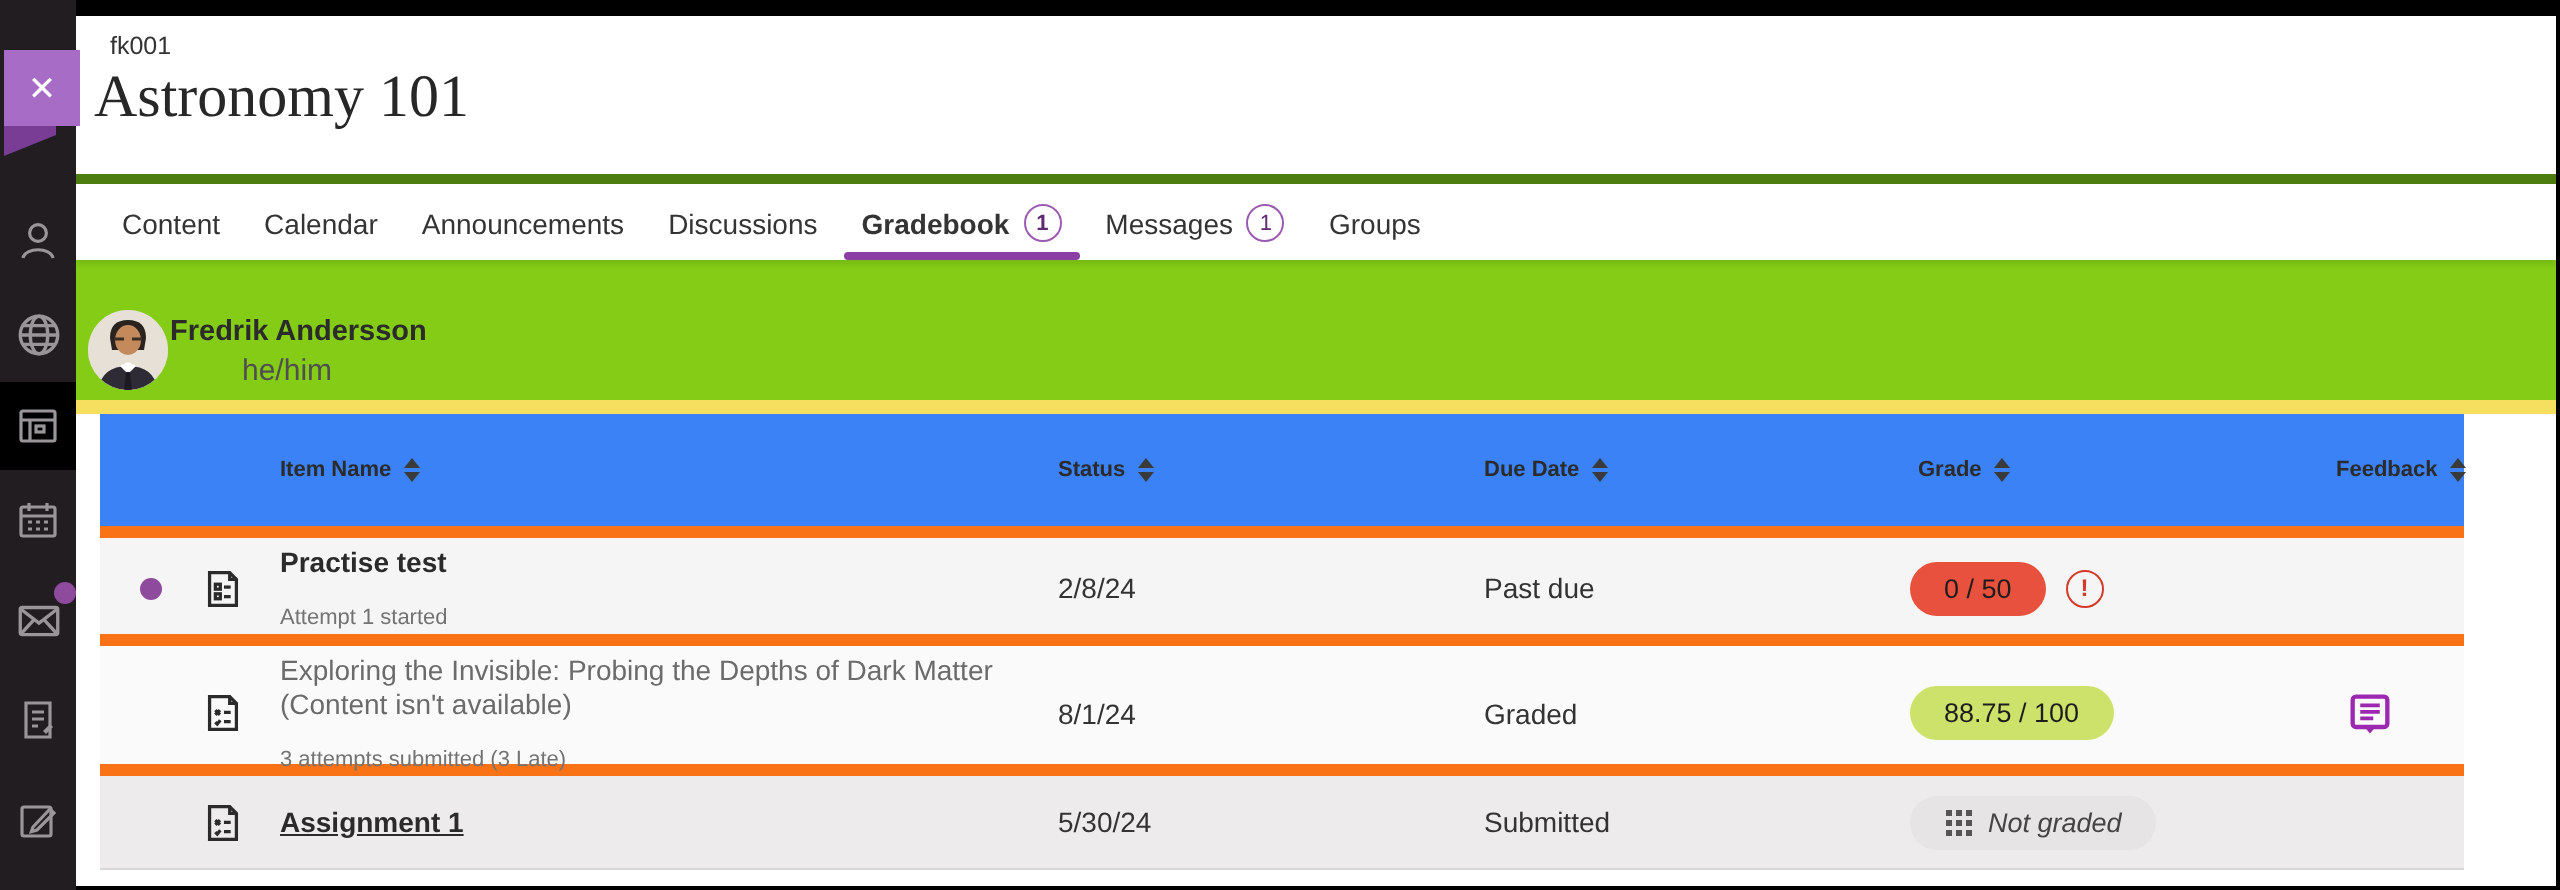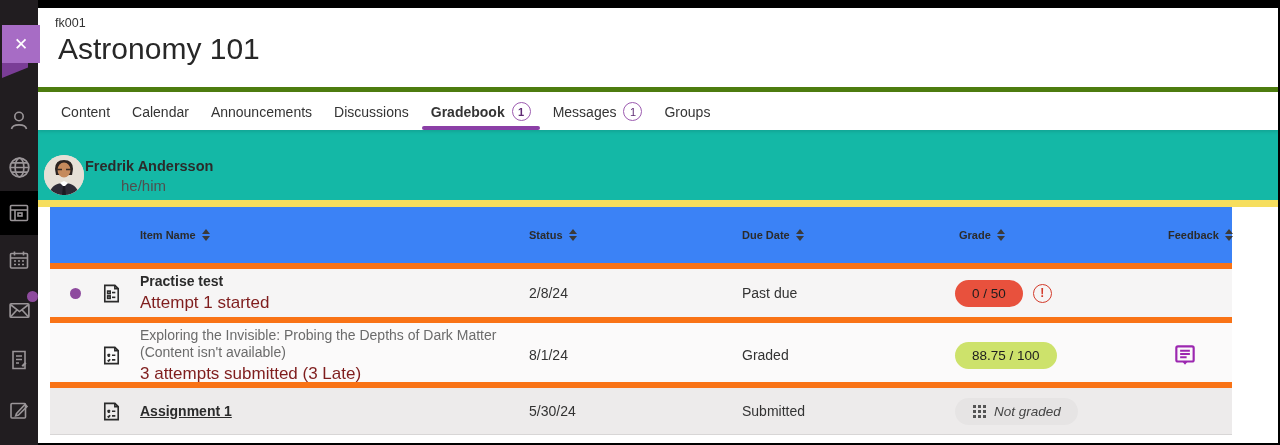--- a/index.html
+++ b/index.html
@@ -17,33 +17,33 @@
   .close-btn { position:absolute; left:2px; top:25px; width:38px; height:38px; background:#a76cc5; color:#fff;
                display:flex; align-items:center; justify-content:center; font-size:17px; z-index:9; cursor:pointer; }
   .close-tail { position:absolute; left:2px; top:63px; width:26px; height:15px; background:#7a3d96; z-index:8;
                 clip-path:polygon(0 0, 100% 0, 100% 30%, 0 100%); }
 
   
   .content { position:absolute; left:38px; top:8px; width:1240px; height:435px; background:#fff; overflow:hidden; }
 
   .course-header { position:absolute; left:0; top:0; width:100%; height:84px; background:#fff; border-bottom:5px solid #4d7c0f; }
   .course-code { position:absolute; left:17px; top:8px; font-size:12.5px; color:#333; }
-  .course-title { position:absolute; left:20px; top:24px; font-family:Liberation Sans, sans-serif; font-size:30px; color:#272727; font-weight:500; }
+  .course-title { position:absolute; left:9px; top:24px; font-family:Liberation Serif, serif; font-size:30px; color:#272727; font-weight:500; }
 
   
   .tabbar { position:absolute; left:0; top:85px; width:100%; height:37px; background:#fff; display:flex; align-items:stretch;
             padding-left:12px; box-shadow:0 2px 3px rgba(0,0,0,0.10); z-index:3; }
   .tab { position:relative; display:flex; align-items:center; gap:7px; padding:0 11px; font-size:14px; color:#343434; cursor:pointer; }
   .tab.active { font-weight:bold; }
   .tab.active::after { content:""; position:absolute; left:2px; right:2px; bottom:0; height:4px; background:#8b3fa6; border-radius:2px; }
   .tab-badge { width:19px; height:19px; border-radius:50%; border:1px solid #9c5bb0; color:#5e2a73; font-size:11px;
                display:flex; align-items:center; justify-content:center; }
 
   
-  .user-band { position:absolute; left:0; top:122px; width:100%; height:71px; background:#14b8a6; }
+  .user-band { position:absolute; left:0; top:122px; width:100%; height:71px; background:#84cc16; }
   .avatar { position:absolute; left:6px; top:25px; width:40px; height:40px; border-radius:50%; overflow:hidden; background:#e3dcd2; }
   .user-name { position:absolute; left:47px; top:28px; font-size:14.5px; font-weight:bold; color:#2b2b2b; }
   .user-pronouns { position:absolute; left:47px; top:47px; font-size:15px; color:#4f4f4f;margin-left:36px; }
   .yellow-bar { position:absolute; left:0; top:192px; width:100%; height:7px; background:#f6de5e; }
 
   
   .grade-table { position:absolute; left:12px; top:199px; width:1182px; }
   .grid-row { display:grid; grid-template-columns:50px 36px 389px 213px 217px 209px 68px; align-items:center; }
   .thead { height:56px; font-size:11px; font-weight:bold; color:#2b2b2b; background:#3b82f6; }
   .th { display:flex; align-items:center; gap:6px; padding-left:4px; cursor:pointer; }
@@ -57,21 +57,21 @@
   .trow.r1 { height:65px; background:#fbfafa; }
   .trow.r2 { height:53px; background:#edebeb; border-bottom:1px solid #d8d6d6; }
 
   .dot-cell { display:flex; justify-content:center; }
   .unread-dot { width:11px; height:11px; border-radius:50%; background:#8e4b9e; }
   .icon-cell svg { display:block; }
   .name-cell { padding:4px 10px 4px 4px; line-height:1.2; }
   .item-title { font-weight:bold; color:#2b2b2b; }
   .item-title.muted { font-weight:normal; color:#6b6b6b; }
   .item-title.link { text-decoration:underline; cursor:pointer; }
-  .item-sub { color:#7f1d1d; margin-top:3px; font-size:17px; }
+  .item-sub { color:#737373; margin-top:13px; font-size:11px; }
   .cell { padding-left:4px; }
 
   .grade-cell { display:flex; align-items:center; gap:10px; }
   .pill { height:27px; border-radius:14px; padding:0 17px; display:inline-flex; align-items:center; justify-content:center;
           font-size:13.5px; font-weight:normal; color:#1d1d1d; white-space:nowrap; }
   .pill.danger { background:#e8513d; }
   .pill.success { background:#cde26b; }
   .pill.pending { background:#e6e4e4; font-weight:normal; font-style:italic; color:#444; gap:7px; }
   .warn-icon { width:19px; height:19px; border:1.7px solid #d33a2a; border-radius:50%; color:#d33a2a;
                display:flex; align-items:center; justify-content:center; font-size:12px; font-weight:bold; }

